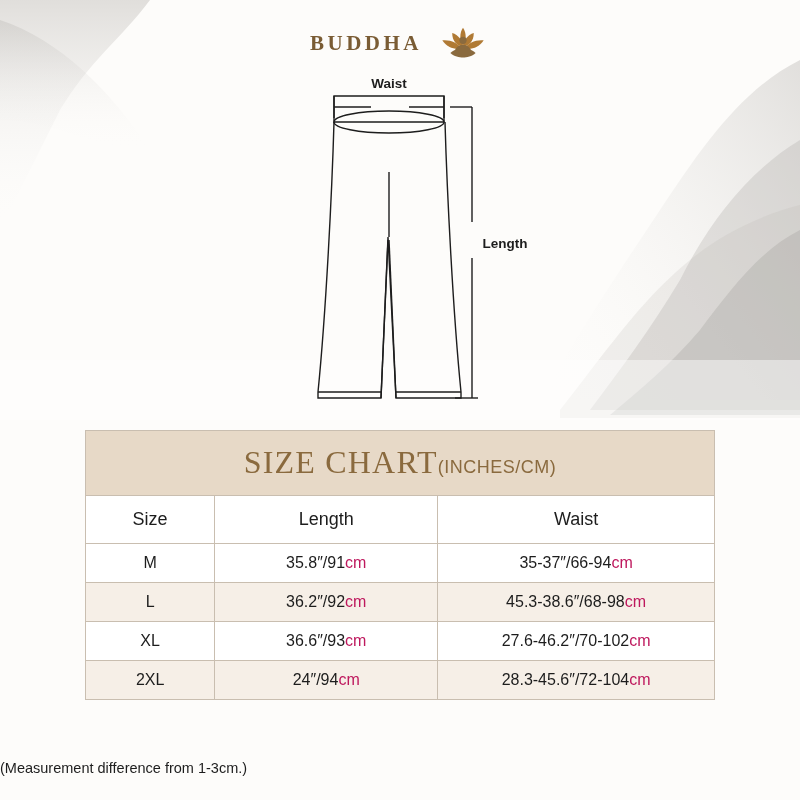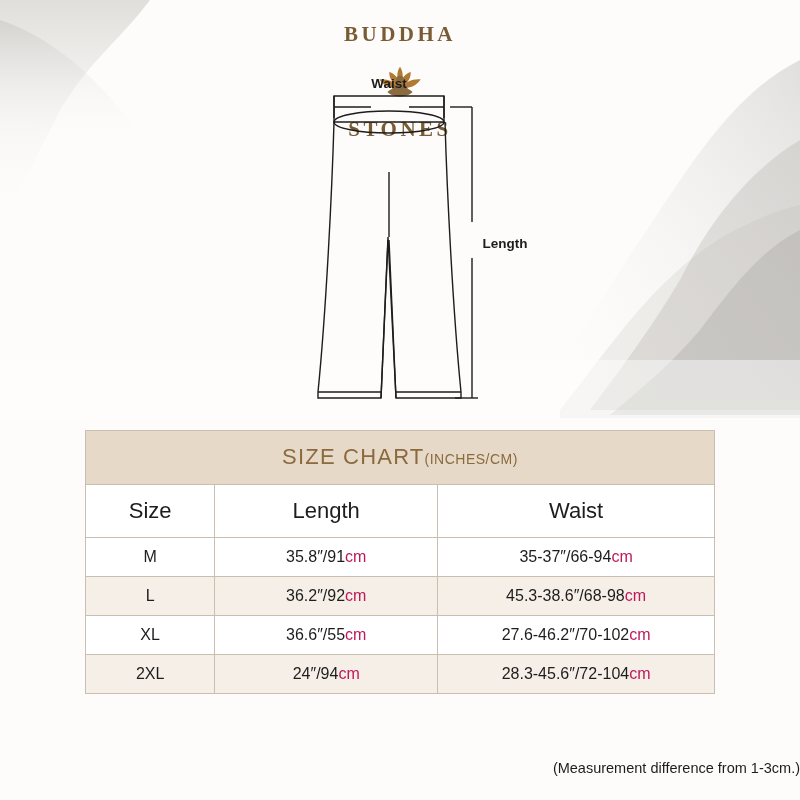--- a/index.html
+++ b/index.html
@@ -33,21 +33,20 @@
   
   .brand {
     position: absolute;
     top: 22px;
     left: 0;
     width: 800px;
     display: flex;
     align-items: center;
     justify-content: center;
     gap: 14px;
-    flex-direction: column;
   }
   .brand-word {
     font-family: "Liberation Serif", serif;
     font-size: 21px;
     letter-spacing: 3.5px;
     color: #7a5c34;
     font-weight: bold;
   }
   .brand-logo {
     width: 54px;
@@ -80,25 +79,26 @@
     box-sizing: border-box;
   }
   .chart-title {
     background: #e7d9c7;
     text-align: center;
     padding: 13px 0 14px 0;
     color: #8a6a3e;
     font-family: "Liberation Sans", sans-serif;
   }
   .chart-title .t-main {
-    font-size: 22px;
+    font-size: 32px;
     letter-spacing: 1.2px;
+    font-family: Liberation Serif, serif;
   }
   .chart-title .t-sub {
-    font-size: 14px;
+    font-size: 18px;
     letter-spacing: 0.5px;
   }
   table.size-table {
     width: 100%;
     border-collapse: collapse;
     background: #ffffff;
     table-layout: fixed;
   }
   table.size-table th,
   table.size-table td {
@@ -108,40 +108,40 @@
     font-size: 16px;
     color: #1d1d1d;
     padding: 10px 2px;
     font-weight: normal;
   }
   table.size-table th:last-child,
   table.size-table td:last-child {
     border-right: none;
   }
   table.size-table thead th {
-    font-size: 22px;
+    font-size: 18px;
     padding: 13px 2px;
   }
   table.size-table col.c1 { width: 20.5%; }
   table.size-table col.c2 { width: 35.5%; }
   table.size-table col.c3 { width: 44%; }
 
   tr.alt td {
     background: #f6efe7;
   }
   .unit {
     color: #be185d;
   }
 
   .footnote {
     position: absolute;
     top: 760px;
     left: 0;
     width: 800px;
-    text-align: right;
+    text-align: left;
     font-size: 14.5px;
     color: #1d1d1d;
     font-family: "Liberation Sans", sans-serif;
   }
 </style>
 </head>
 <body>
 
 <div class="page">
 
@@ -183,21 +183,20 @@
         <path d="M7 20 C16 19 24 23 29 29 C21 31 12 28 7 20 Z"></path>
         <path d="M53 20 C48 28 39 31 31 29 C36 23 44 19 53 20 Z"></path>
       </g>
       <g fill="#8a6a3e">
 
         <circle cx="30" cy="20" r="4"></circle>
         <path d="M30 25 C24 25 20 30 20 36 L40 36 C40 30 36 25 30 25 Z"></path>
         <path d="M16 34 C20 30 26 29 30 29 C34 29 40 30 44 34 C40 38 34 39 30 39 C26 39 20 38 16 34 Z"></path>
       </g>
     </svg>
-    <span class="brand-word">STONES</span>
   </div>
 
   <svg class="illustration" viewBox="0 0 800 360">
     <g fill="none" stroke="#1d1d1d" stroke-width="1.4">
 
       <line x1="334" y1="34" x2="334" y2="56"></line>
       <line x1="444" y1="34" x2="444" y2="56"></line>
       <line x1="334" y1="45" x2="371" y2="45"></line>
       <line x1="409" y1="45" x2="444" y2="45"></line>
 
@@ -246,21 +245,21 @@
           <td><span>35.8″/91</span><span class="unit">cm</span></td>
           <td><span>35-37″/66-94</span><span class="unit">cm</span></td>
         </tr>
         <tr class="alt">
           <td>L</td>
           <td><span>36.2″/92</span><span class="unit">cm</span></td>
           <td><span>45.3-38.6″/68-98</span><span class="unit">cm</span></td>
         </tr>
         <tr>
           <td>XL</td>
-          <td><span>36.6″/55</span><span class="unit">cm</span></td>
+          <td><span>36.6″/93</span><span class="unit">cm</span></td>
           <td><span>27.6-46.2″/70-102</span><span class="unit">cm</span></td>
         </tr>
         <tr class="alt">
           <td>2XL</td>
           <td><span>24″/94</span><span class="unit">cm</span></td>
           <td><span>28.3-45.6″/72-104</span><span class="unit">cm</span></td>
         </tr>
       </tbody>
     </table>
   </div>

